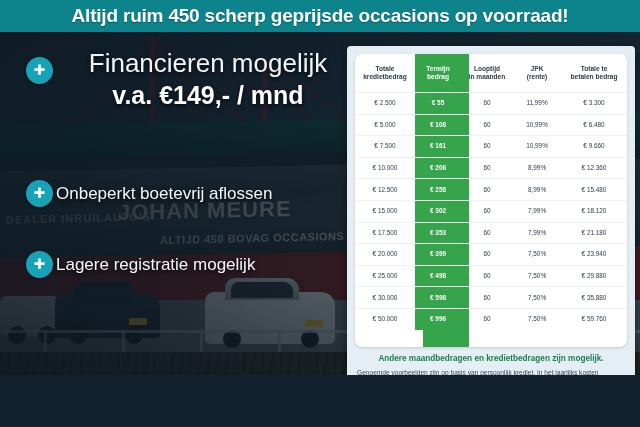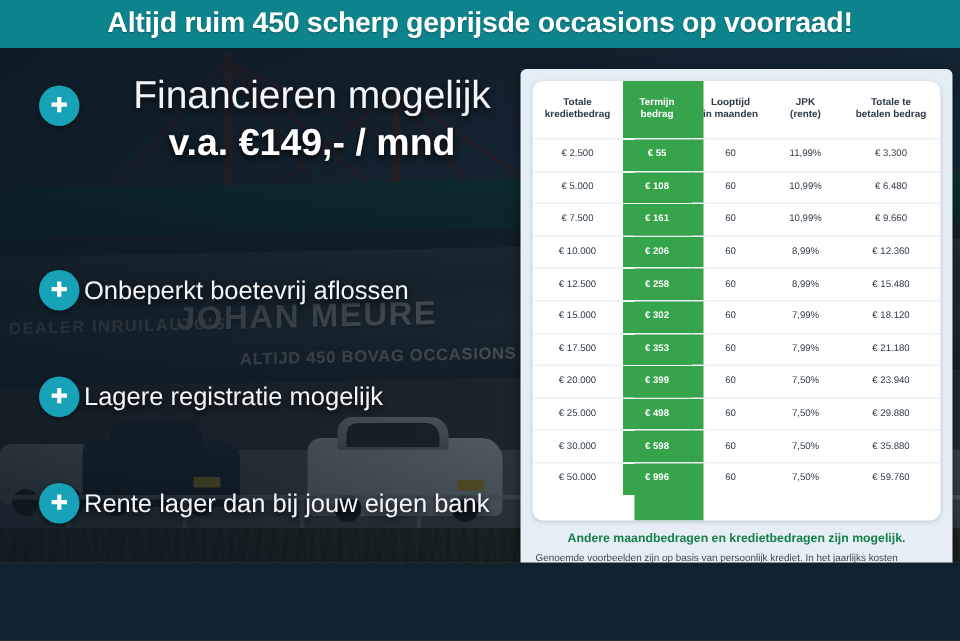--- a/index.html
+++ b/index.html
@@ -1,21 +1,21 @@
 <!DOCTYPE html>
 <html><head>
 <meta charset="utf-8">
 <style>
   html,body{margin:0;padding:0;}
   body{
     width:640px;height:427px;overflow:hidden;
     font-family:"Liberation Sans","DejaVu Sans",sans-serif;
     background:#11212e;
   }
-  .banner{position:relative;width:640px;height:375px;overflow:hidden;background:#404040;}
+  .banner{position:relative;width:640px;height:375px;overflow:hidden;background:#7f1d1d;}
 
   
   .photo{position:absolute;inset:0;overflow:hidden;}
   .sky{position:absolute;left:0;top:0;width:640px;height:215px;
        background:linear-gradient(#1b2d3c 0%,#22394a 45%,#2a4455 100%);}
   .roofline{position:absolute;left:-20px;top:120px;width:700px;height:36px;
        background:linear-gradient(#0e4f4a,#0a3a37);transform:skewY(-1.1deg);}
   .roof-dark{position:absolute;left:-20px;top:152px;width:700px;height:16px;
        background:#1d2c33;transform:skewY(-1.1deg);}
   .fascia{position:absolute;left:-20px;top:165px;width:700px;height:26px;
@@ -191,28 +191,20 @@
         <div class="txt">Onbeperkt boetevrij aflossen</div>
       </div>
       <div class="bullet">
         <div class="plus">
           <svg width="15" height="15" viewBox="0 0 15 15" aria-hidden="true">
             <path d="M6.1 1.6h2.8v3.7h3.7v2.8H8.9v3.7H6.1V8.1H2.4V5.3h3.7z" fill="#ffffff"></path>
           </svg>
         </div>
         <div class="txt">Lagere registratie mogelijk</div>
       </div>
-      <div class="bullet">
-        <div class="plus">
-          <svg width="15" height="15" viewBox="0 0 15 15" aria-hidden="true">
-            <path d="M6.1 1.6h2.8v3.7h3.7v2.8H8.9v3.7H6.1V8.1H2.4V5.3h3.7z" fill="#ffffff"></path>
-          </svg>
-        </div>
-        <div class="txt">Rente lager dan bij jouw eigen bank</div>
-      </div>
     </div>
   </div>
 
   <div class="card">
 
     <div class="tablewrap">
       <div class="greenfill"></div>
       <table>
         <thead>
           <tr>

